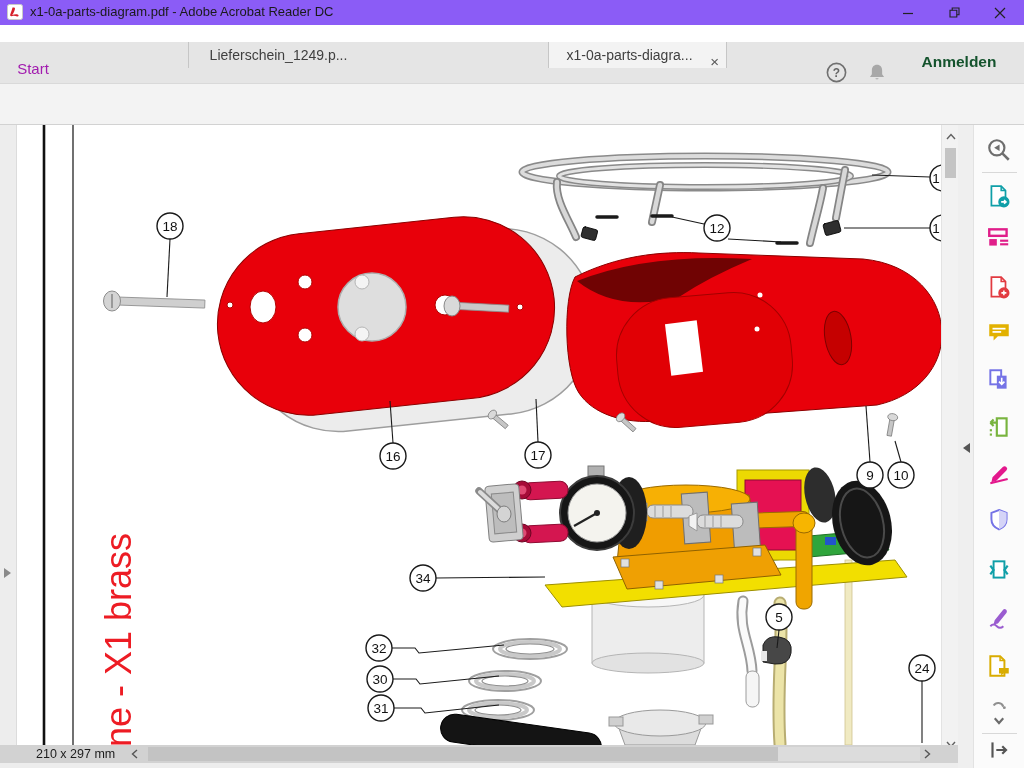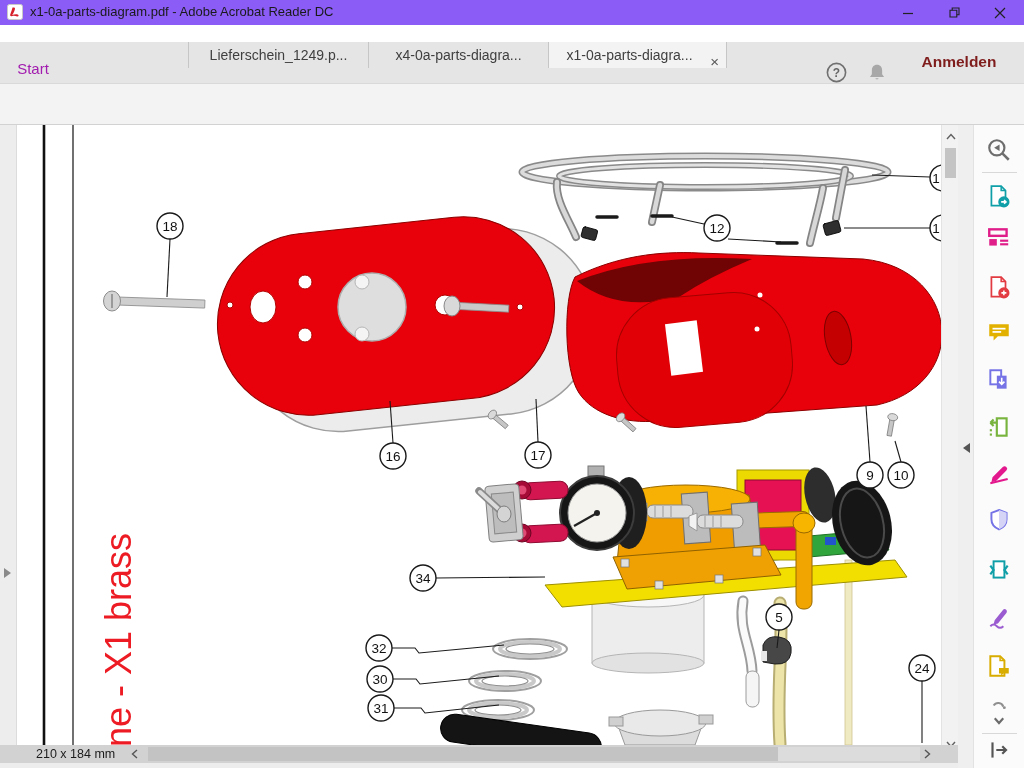--- a/index.html
+++ b/index.html
@@ -85,38 +85,37 @@
       <svg width="12" height="12" viewBox="0 0 12 12">
           <path d="M1,1 L11,11 M11,1 L1,11" stroke="#222" stroke-width="1.2"></path>
         </svg>
     </div>
   </div>
 
 
   <div class="abs" id="tabbar">
     <div class="abs apptab" style="left:8px;width:50px">Start</div>
     <div class="abs doctab" style="left:188px;width:180px">Lieferschein_1249.p...</div>
-    <div class="abs doctab" style="left:368px;width:180px">x4-0a-parts-diagra...</div>
     <div class="abs doctab active" style="left:548px;width:179px;padding-right:16px;box-sizing:border-box">
       <span>x1-0a-parts-diagra...</span>
       <span class="tab-close">×</span>
     </div>
     <div class="abs" style="left:825px;top:19px">
       <svg width="23" height="23" viewBox="0 0 24 24">
         <circle cx="12" cy="12" r="9.5" fill="none" stroke="#707070" stroke-width="1.7"></circle>
         <text x="12" y="16.4" text-anchor="middle" font-size="12.5" fill="#666" font-weight="bold">?</text>
       </svg>
     </div>
     <div class="abs" style="left:866px;top:19px">
       <svg width="22" height="23" viewBox="0 0 24 24">
         <path d="M12,3.5 c3.6,0 5.6,2.6 5.6,6.1 v4.2 l2.1,3 h-15.4 l2.1,-3 v-4.2 c0,-3.5 2,-6.1 5.6,-6.1 z" fill="#a8a8a8"></path>
         <path d="M10.2,18.2 a1.9,1.9 0 0 0 3.6,0 z" fill="#a8a8a8"></path>
       </svg>
     </div>
-    <div class="abs" style="left:916px;top:11px;width:86px;height:20px;font-size:15.5px;font-weight:bold;color:#7f1d1d;text-align:center">Anmelden</div>
+    <div class="abs" style="left:916px;top:11px;width:86px;height:20px;font-size:15.5px;font-weight:bold;color:#14532d;text-align:center">Anmelden</div>
   </div>
 
   <div class="abs" id="toolbar">
     <div class="abs tbicon" style="left:12px">
       <svg width="22" height="22" viewBox="0 0 24 24">
         <path d="M4,4 h13 l3,3 v13 h-16 z" fill="none" stroke="#bdbdbd" stroke-width="1.6"></path>
         <rect x="8" y="4" width="8" height="6" fill="none" stroke="#bdbdbd" stroke-width="1.4"></rect>
         <rect x="7" y="13" width="10" height="7" fill="none" stroke="#bdbdbd" stroke-width="1.4"></rect>
       </svg>
     </div>
@@ -596,21 +595,21 @@
     <div class="abs sbsep" style="top:608px"></div>
     <div class="abs sbicon" style="top:612px">
       <svg width="26" height="26" viewBox="0 0 24 24">
         <line x1="6" y1="5" x2="6" y2="19" stroke="#555" stroke-width="2"></line>
         <path d="M9.5,12 h9 m-3.5,-3.5 l3.5,3.5 l-3.5,3.5" fill="none" stroke="#555" stroke-width="2"></path>
       </svg>
     </div>
   </div>
 
   <div class="abs" id="bottombar">
-    <div class="abs" id="statustext">210 x 184 mm</div>
+    <div class="abs" id="statustext">210 x 297 mm</div>
     <svg class="abs" style="left:131px;top:4px" width="7" height="10" viewBox="0 0 7 10">
         <path d="M6,1 L1.5,5 L6,9" fill="none" stroke="#555" stroke-width="1.4"></path>
       </svg>
     <div class="abs" id="hs-track">
       <div class="abs" id="hs-thumb"></div>
     </div>
     <svg class="abs" style="left:924px;top:4px" width="7" height="10" viewBox="0 0 7 10">
         <path d="M1,1 L5.5,5 L1,9" fill="none" stroke="#555" stroke-width="1.4"></path>
       </svg>
   </div>

